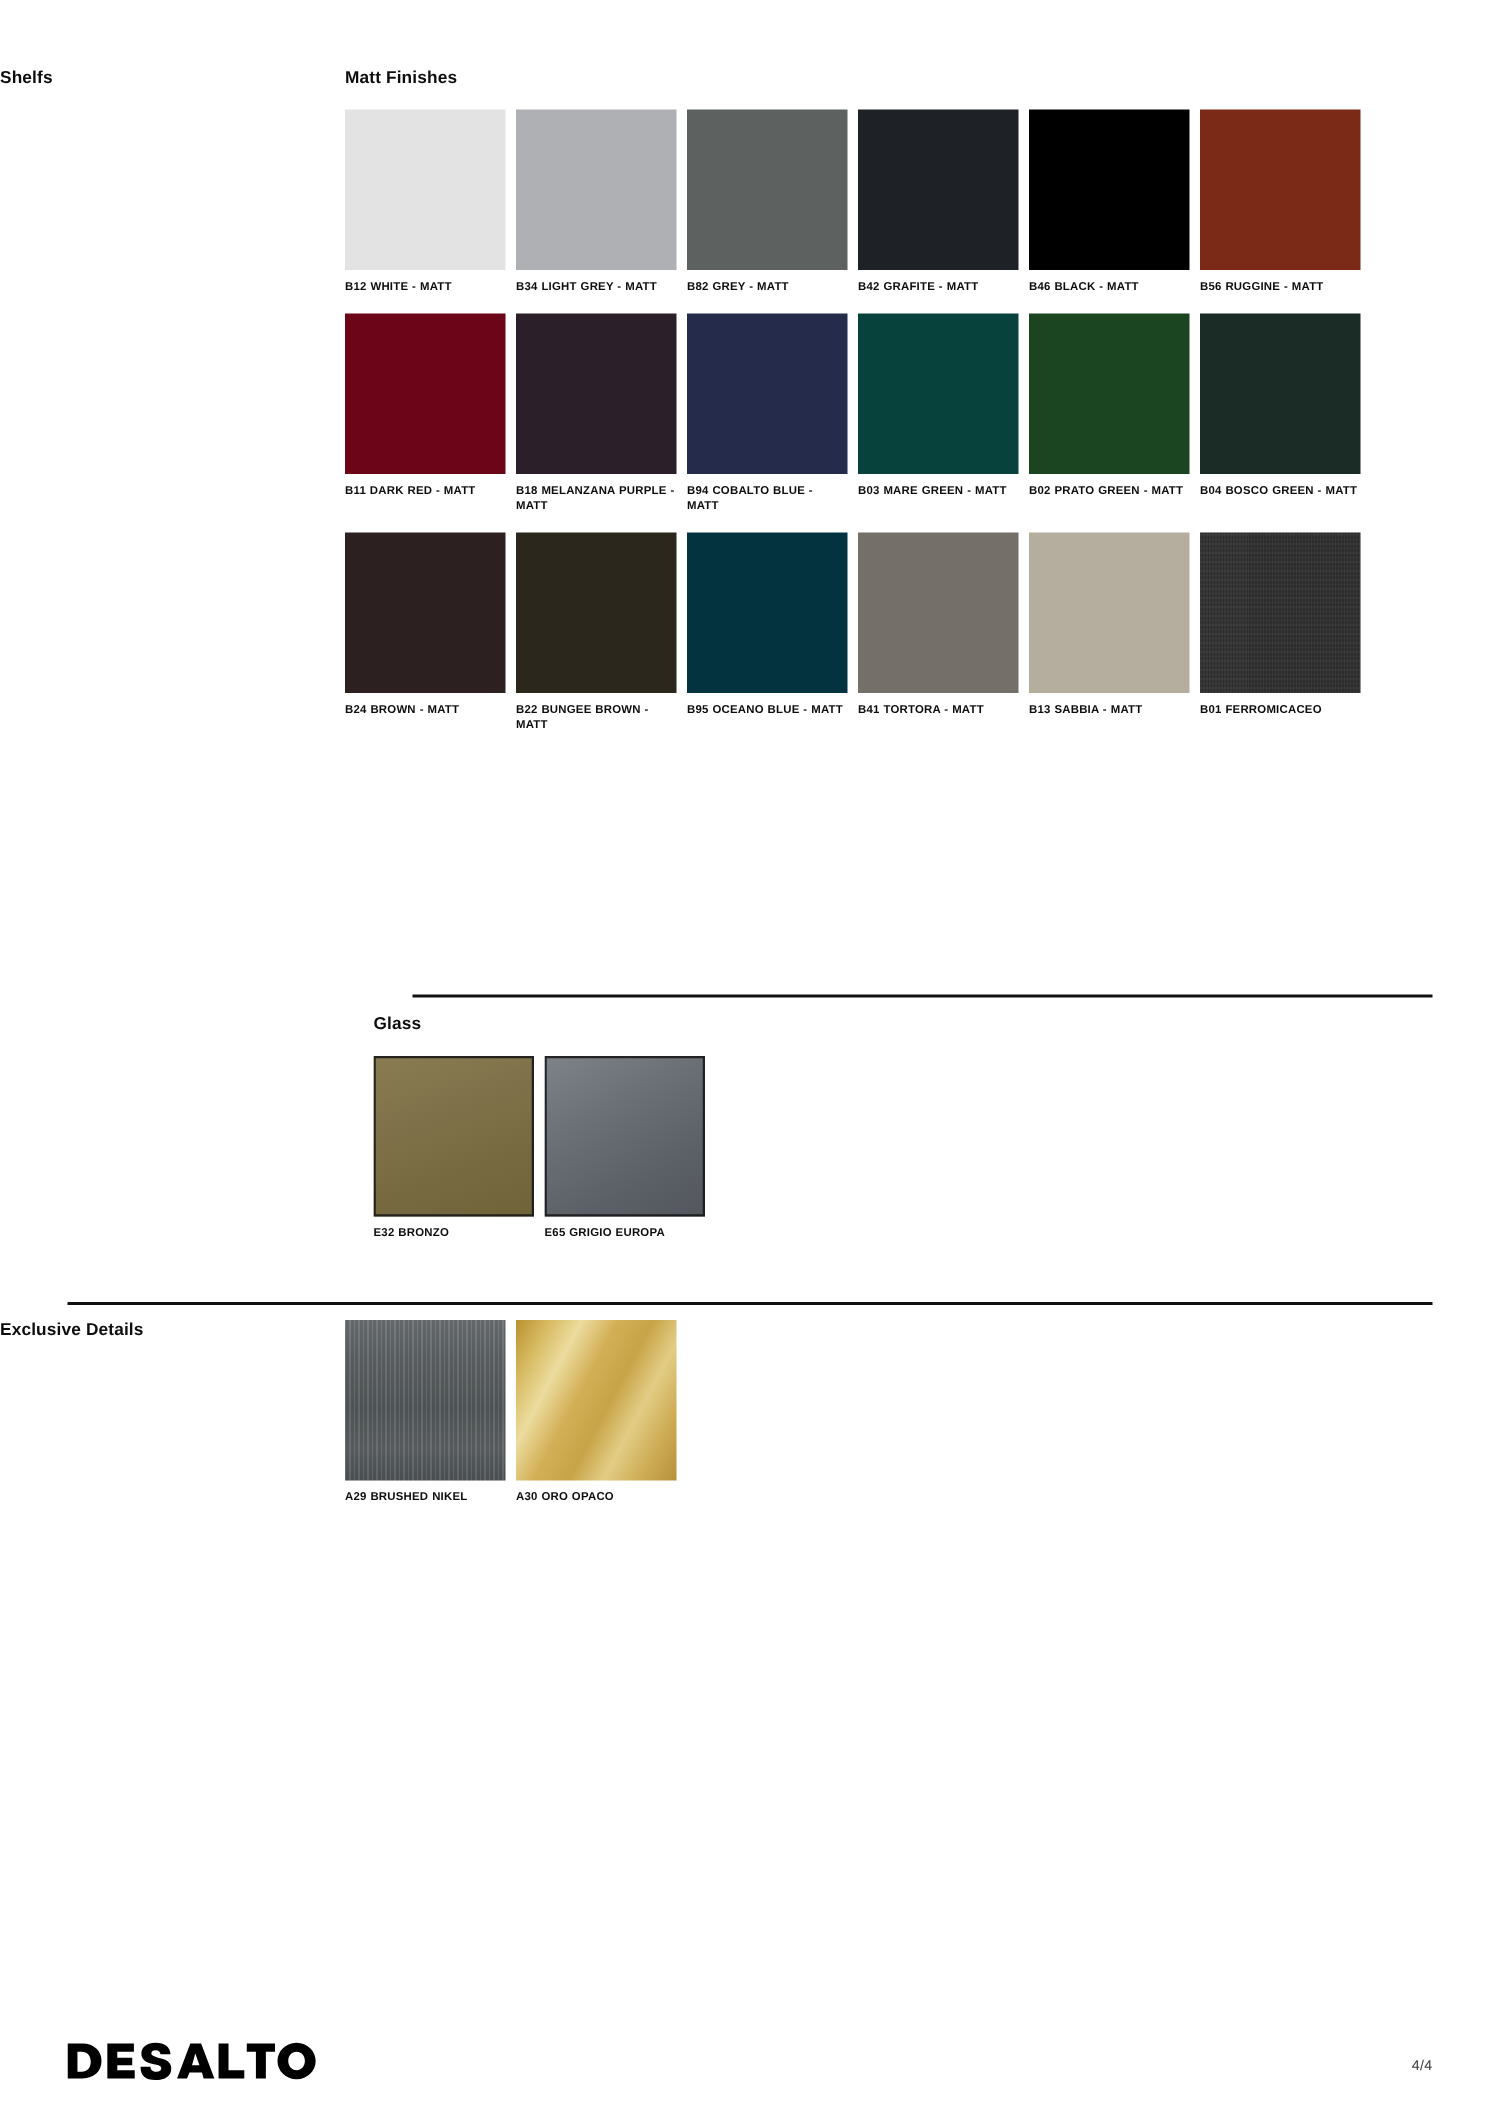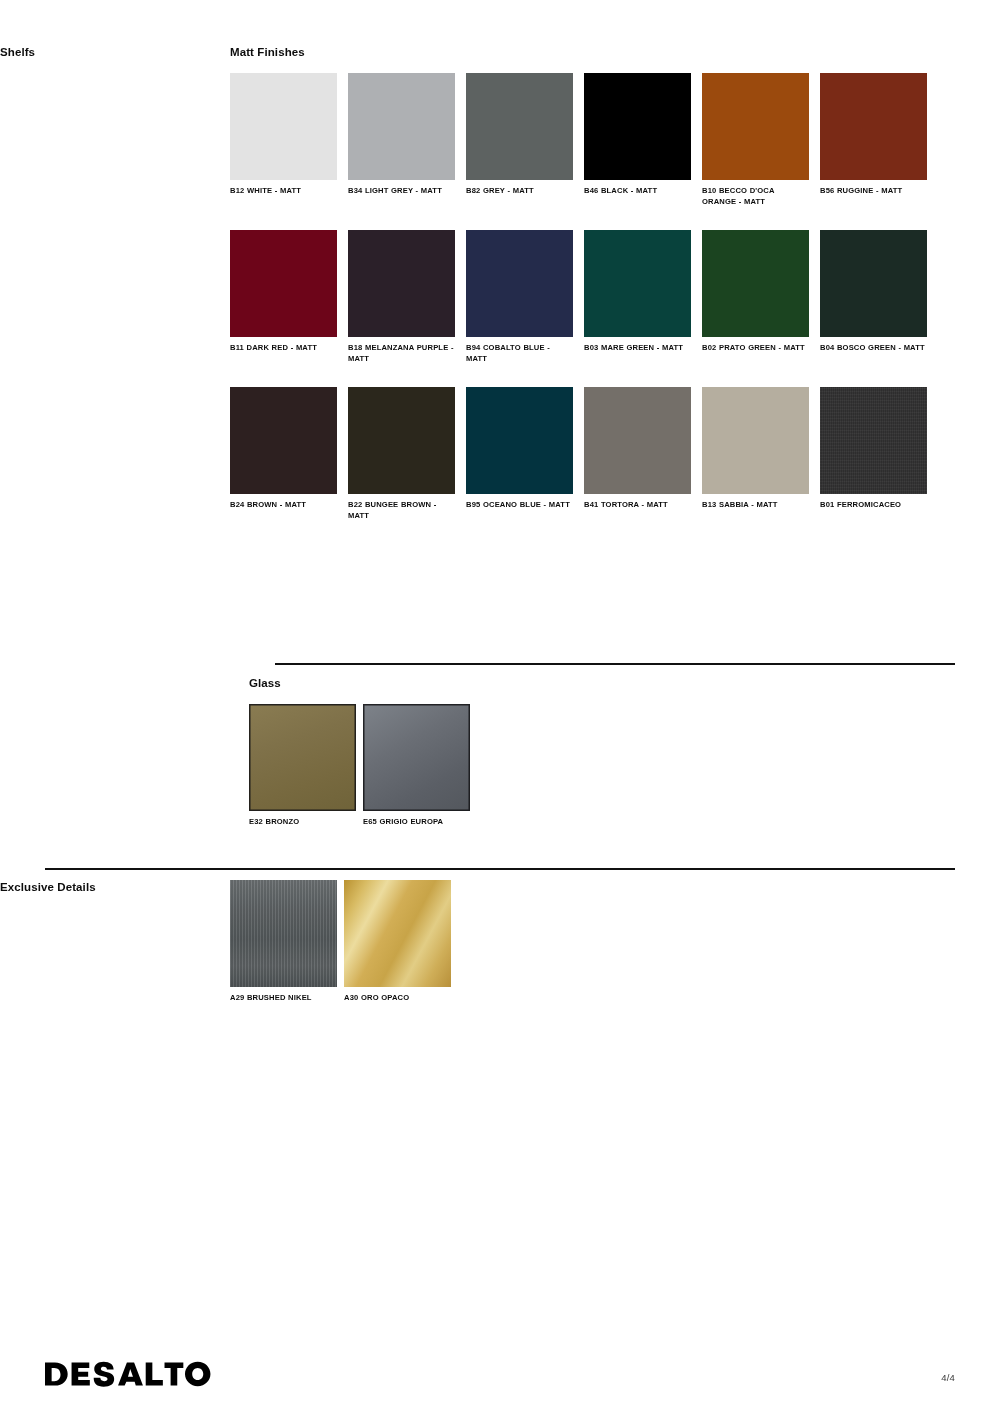--- a/index.html
+++ b/index.html
@@ -53,21 +53,20 @@
     line-height: 14px;
     margin: 0 0 14px 0;
   }
 
   
   .swatch-grid {
     display: grid;
     grid-template-columns: repeat(6, 107px);
     column-gap: 7px;
     row-gap: 0;
-    gap: 11px;
   }
   .swatch-cell {
     width: 107px;
     margin-bottom: 12px;
   }
   .swatch-chip {
     width: 107px;
     height: 107px;
     display: block;
   }
@@ -156,26 +155,26 @@
         </div>
         <div class="swatch-cell">
           <span class="swatch-chip" style="background: rgb(174, 176, 179);"></span>
           <span class="swatch-label">B34 LIGHT GREY - MATT</span>
         </div>
         <div class="swatch-cell">
           <span class="swatch-chip" style="background: rgb(93, 98, 97);"></span>
           <span class="swatch-label">B82 GREY - MATT</span>
         </div>
         <div class="swatch-cell">
+          <span class="swatch-chip" style="background: rgb(30, 33, 38);"></span>
+          <span class="swatch-label">B42 GRAFITE - MATT</span>
+        </div>
+        <div class="swatch-cell">
           <span class="swatch-chip" style="background: rgb(0, 0, 0);"></span>
           <span class="swatch-label">B46 BLACK - MATT</span>
-        </div>
-        <div class="swatch-cell">
-          <span class="swatch-chip" style="background: rgb(155, 74, 13);"></span>
-          <span class="swatch-label">B10 BECCO D'OCA ORANGE - MATT</span>
         </div>
 
         <div class="swatch-cell">
           <span class="swatch-chip" style="background: rgb(122, 42, 22);"></span>
           <span class="swatch-label">B56 RUGGINE - MATT</span>
         </div>
         <div class="swatch-cell">
           <span class="swatch-chip" style="background: rgb(109, 5, 25);"></span>
           <span class="swatch-label">B11 DARK RED - MATT</span>
         </div>

